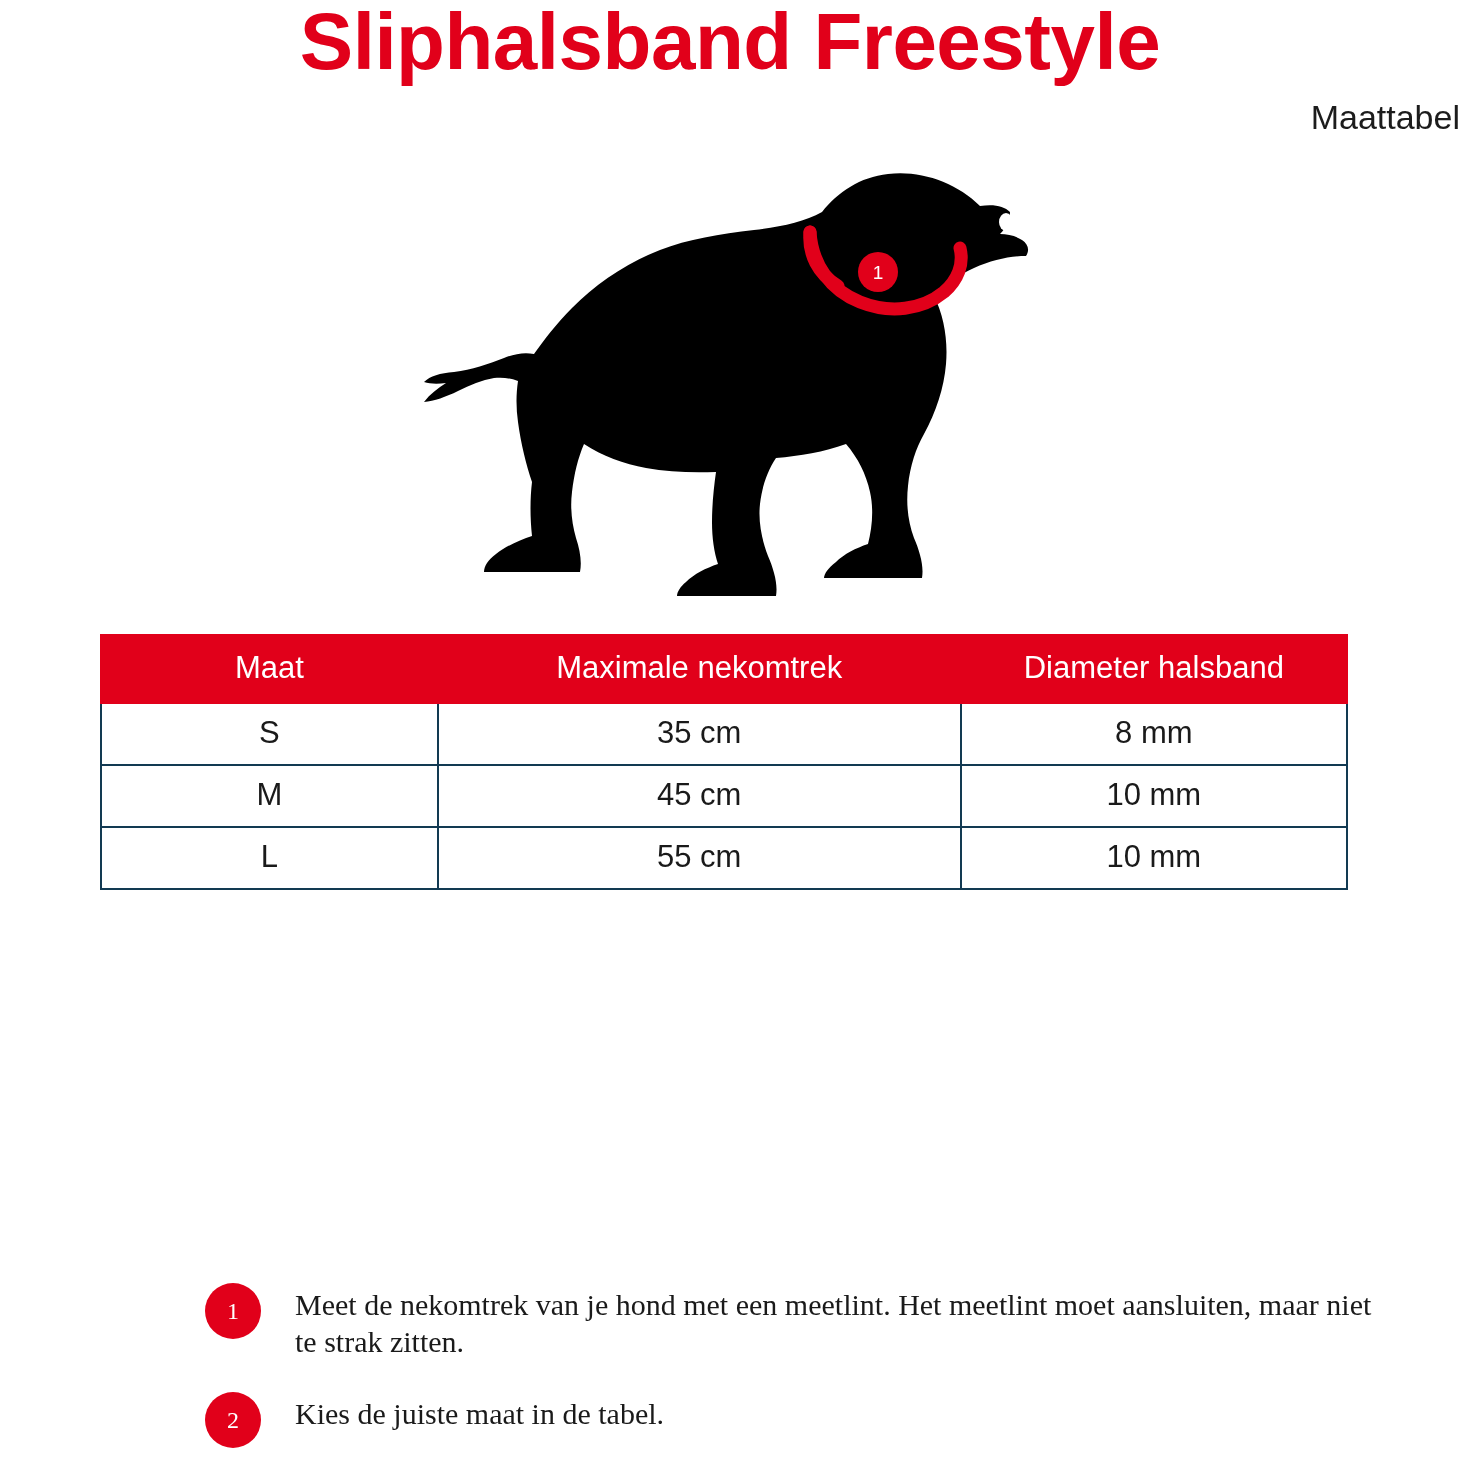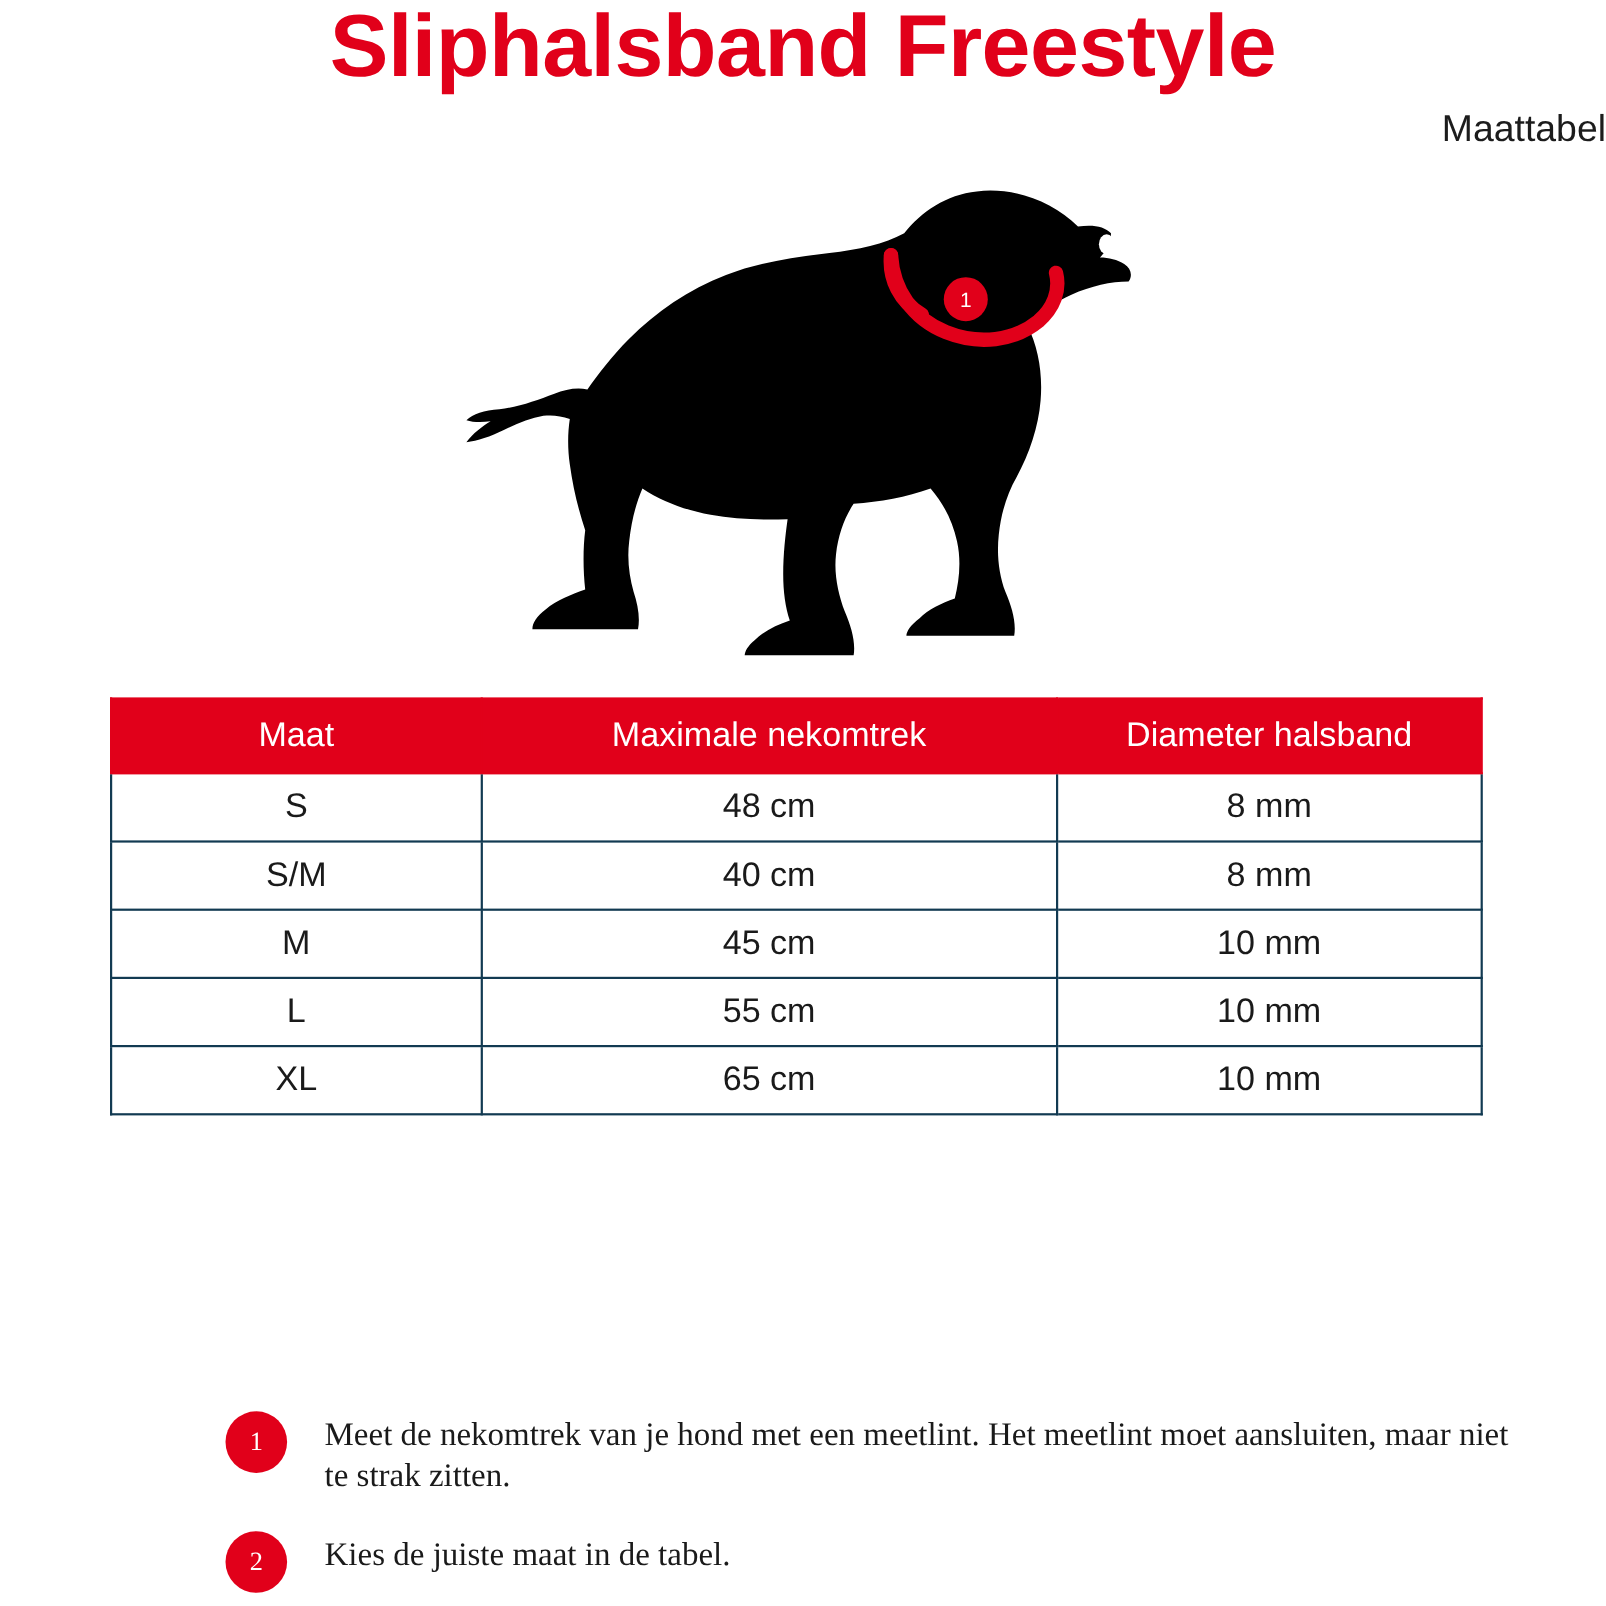--- a/index.html
+++ b/index.html
@@ -171,41 +171,31 @@
       <thead>
         <tr>
           <th class="col-size">Maat</th>
           <th class="col-neck">Maximale nekomtrek</th>
           <th class="col-diam">Diameter halsband</th>
         </tr>
       </thead>
       <tbody>
         <tr>
           <td>S</td>
-          <td>48 cm</td>
-          <td>8 mm</td>
-        </tr>
-        <tr>
-          <td>S/M</td>
-          <td>40 cm</td>
+          <td>35 cm</td>
           <td>8 mm</td>
         </tr>
         <tr>
           <td>M</td>
           <td>45 cm</td>
           <td>10 mm</td>
         </tr>
         <tr>
           <td>L</td>
           <td>55 cm</td>
-          <td>10 mm</td>
-        </tr>
-        <tr>
-          <td>XL</td>
-          <td>65 cm</td>
           <td>10 mm</td>
         </tr>
       </tbody>
     </table>
   </div>
 
   <div class="notes">
     <div class="note">
       <div class="note-badge">1</div>
       <div class="note-text">Meet de nekomtrek van je hond met een meetlint. Het meetlint moet aansluiten, maar niet te strak zitten.</div>

